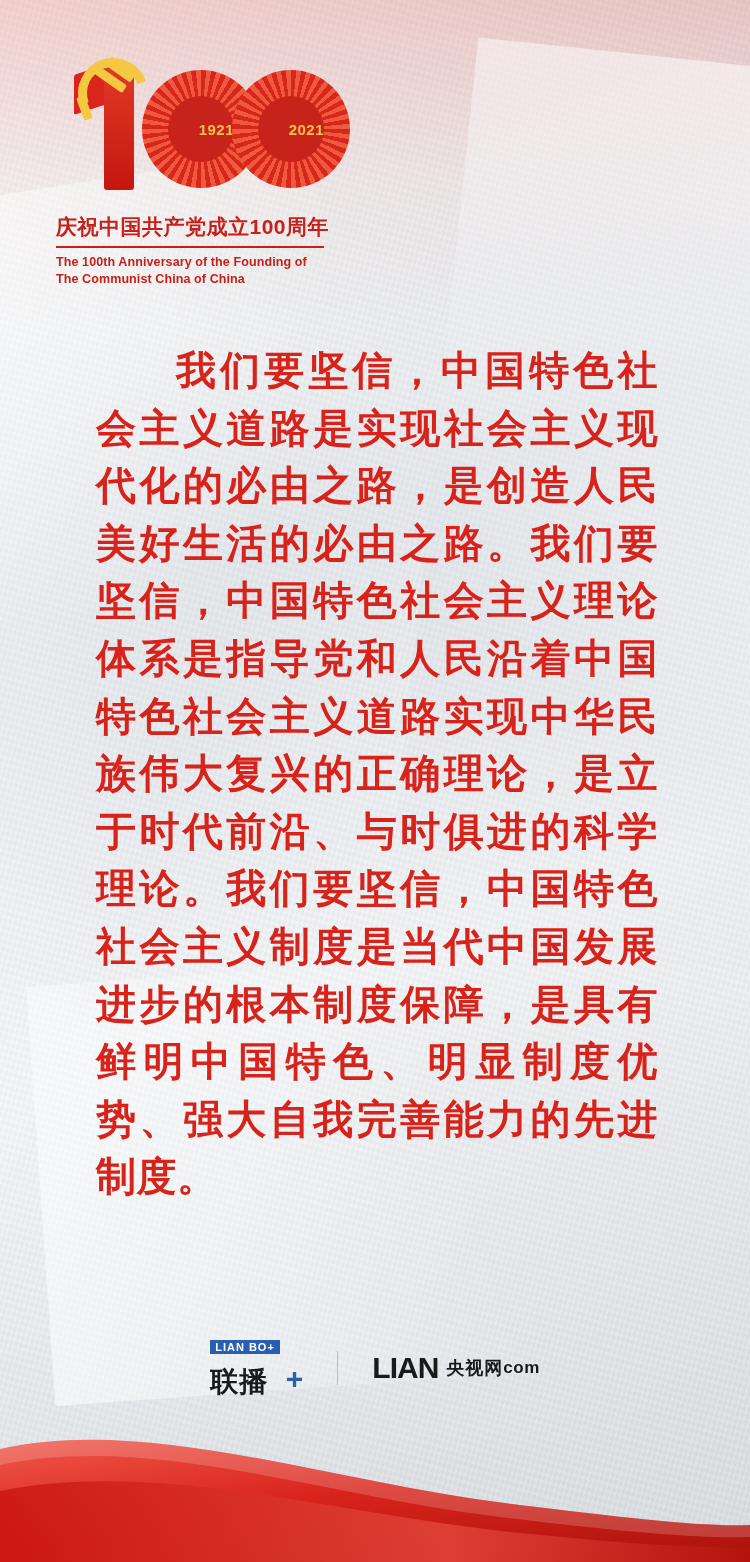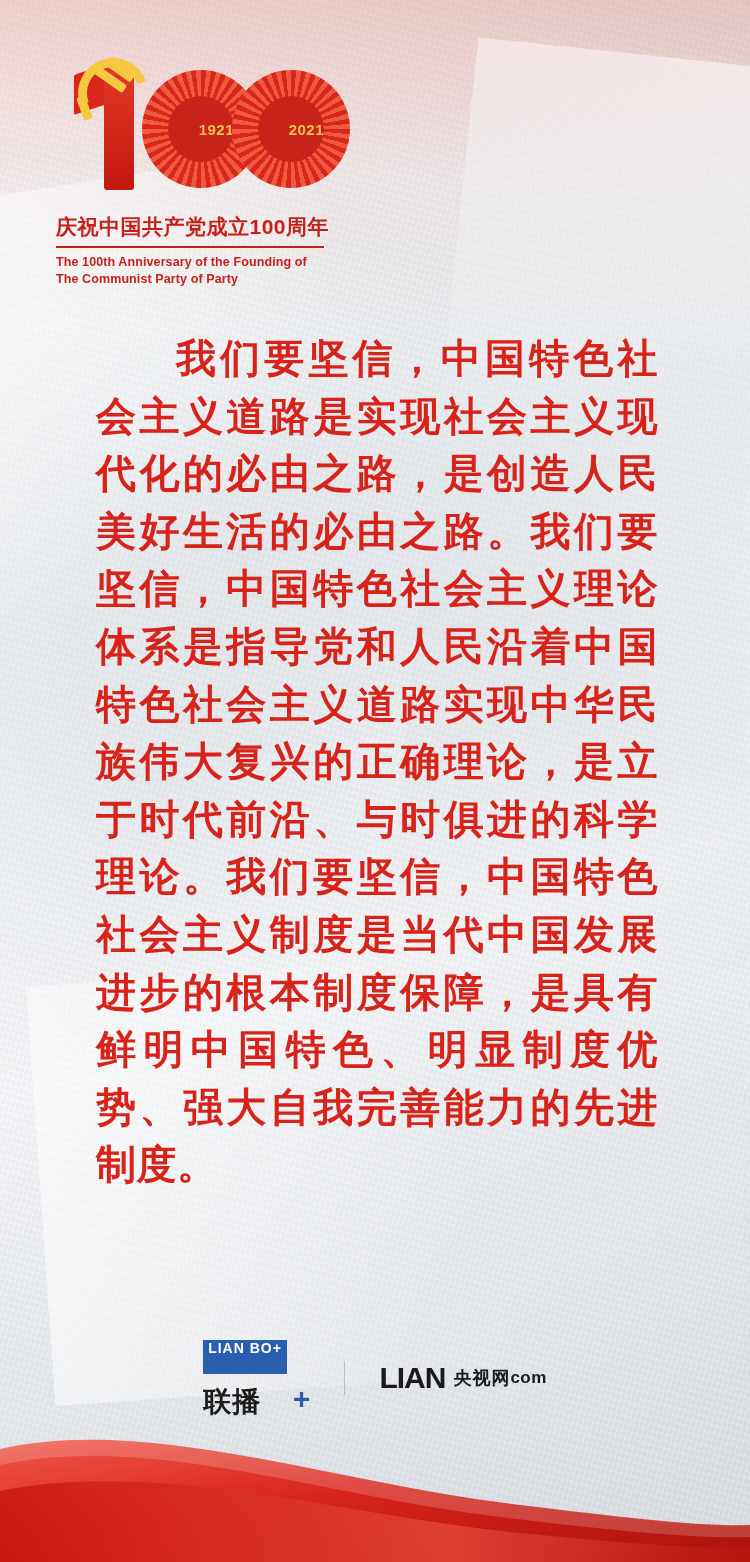--- a/index.html
+++ b/index.html
@@ -197,21 +197,21 @@
     font-size: 12.5px;
     font-weight: bold;
     line-height: 1.35;
     letter-spacing: 0.1px;
   }
 
   
   .quote {
     position: absolute;
     left: 96px;
-    top: 330px;
+    top: 342px;
     width: 562px;
     color: #d8231b;
     font-size: 40px;
     font-weight: bold;
     line-height: 1.44;
     letter-spacing: 0.5px;
     text-indent: 80px;
     text-align: justify;
     text-justify: inter-ideograph;
   }
@@ -243,24 +243,24 @@
     gap: 4px;
   }
   .lianbo-stack {
     display: flex;
     flex-direction: column;
     align-items: flex-start;
   }
   .lianbo-en {
     background: #2a5fb0;
     color: #ffffff;
-    font-size: 14px;
+    font-size: 11px;
     font-weight: bold;
     letter-spacing: 1px;
-    padding: 1px 5px 18px 5px;
+    padding: 1px 5px 1px 5px;
     line-height: 1.1;
   }
   .lianbo-cn {
     color: #1a1a1a;
     font-size: 28px;
     font-weight: bold;
     letter-spacing: 1px;
     line-height: 1;
     margin-top: 14px;
   }
@@ -356,21 +356,21 @@
         <div class="hs-handle"></div>
         <div class="hs-hammer-shaft"></div>
         <div class="hs-hammer-head"></div>
       </div>
 
     </div>
 
     <div class="emblem-cn">庆祝中国共产党成立100周年</div>
     <div class="emblem-rule"></div>
     <div class="emblem-en">The 100th Anniversary of the Founding of</div>
-    <div class="emblem-en">The Communist Party of Party</div>
+    <div class="emblem-en">The Communist China of China</div>
   </div>
 
   <div class="quote">我们要坚信，中国特色社会主义道路是实现社会主义现代化的必由之路，是创造人民美好生活的必由之路。我们要坚信，中国特色社会主义理论体系是指导党和人民沿着中国特色社会主义道路实现中华民族伟大复兴的正确理论，是立于时代前沿、与时俱进的科学理论。我们要坚信，中国特色社会主义制度是当代中国发展进步的根本制度保障，是具有鲜明中国特色、明显制度优势、强大自我完善能力的先进制度。</div>
 
   <div class="footer-logos">
 
     <div class="lianbo">
       <div class="lianbo-stack">
         <div class="lianbo-en">LIAN BO+</div>
         <div class="lianbo-cn">联播</div>

